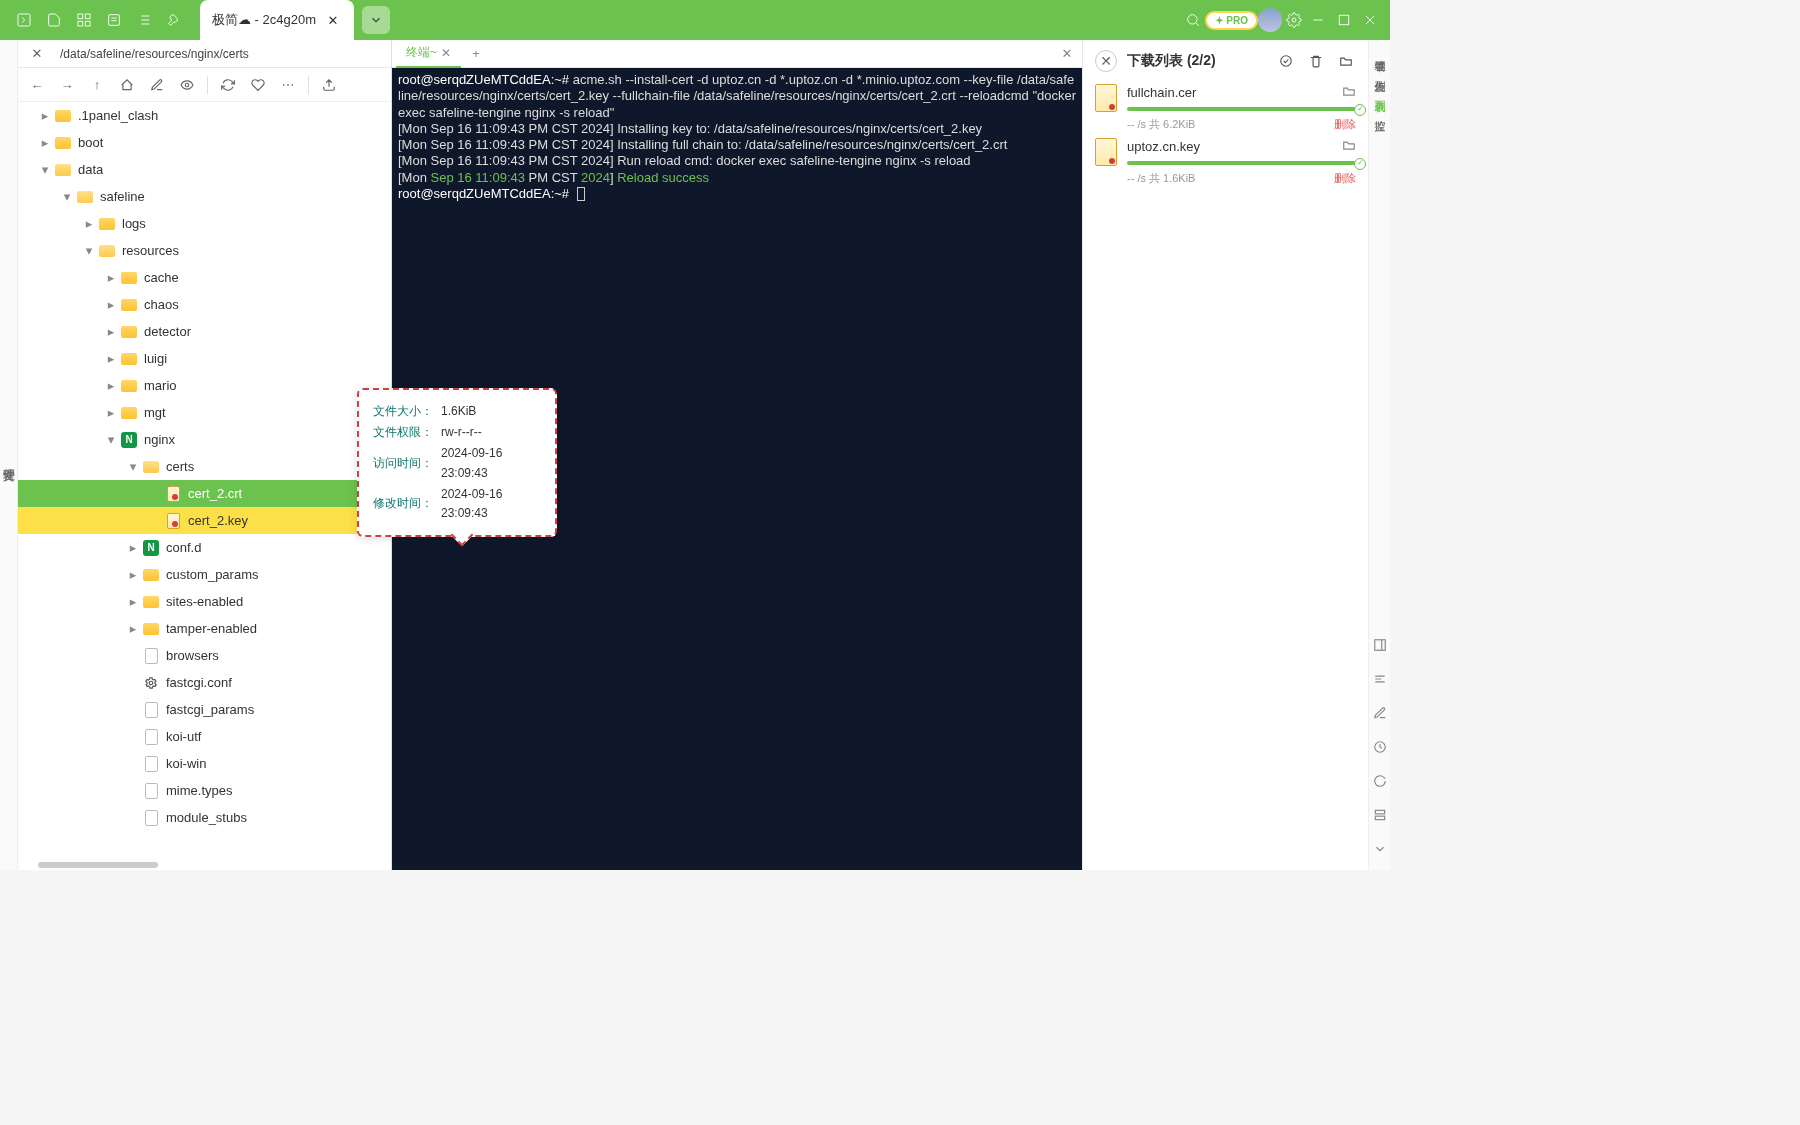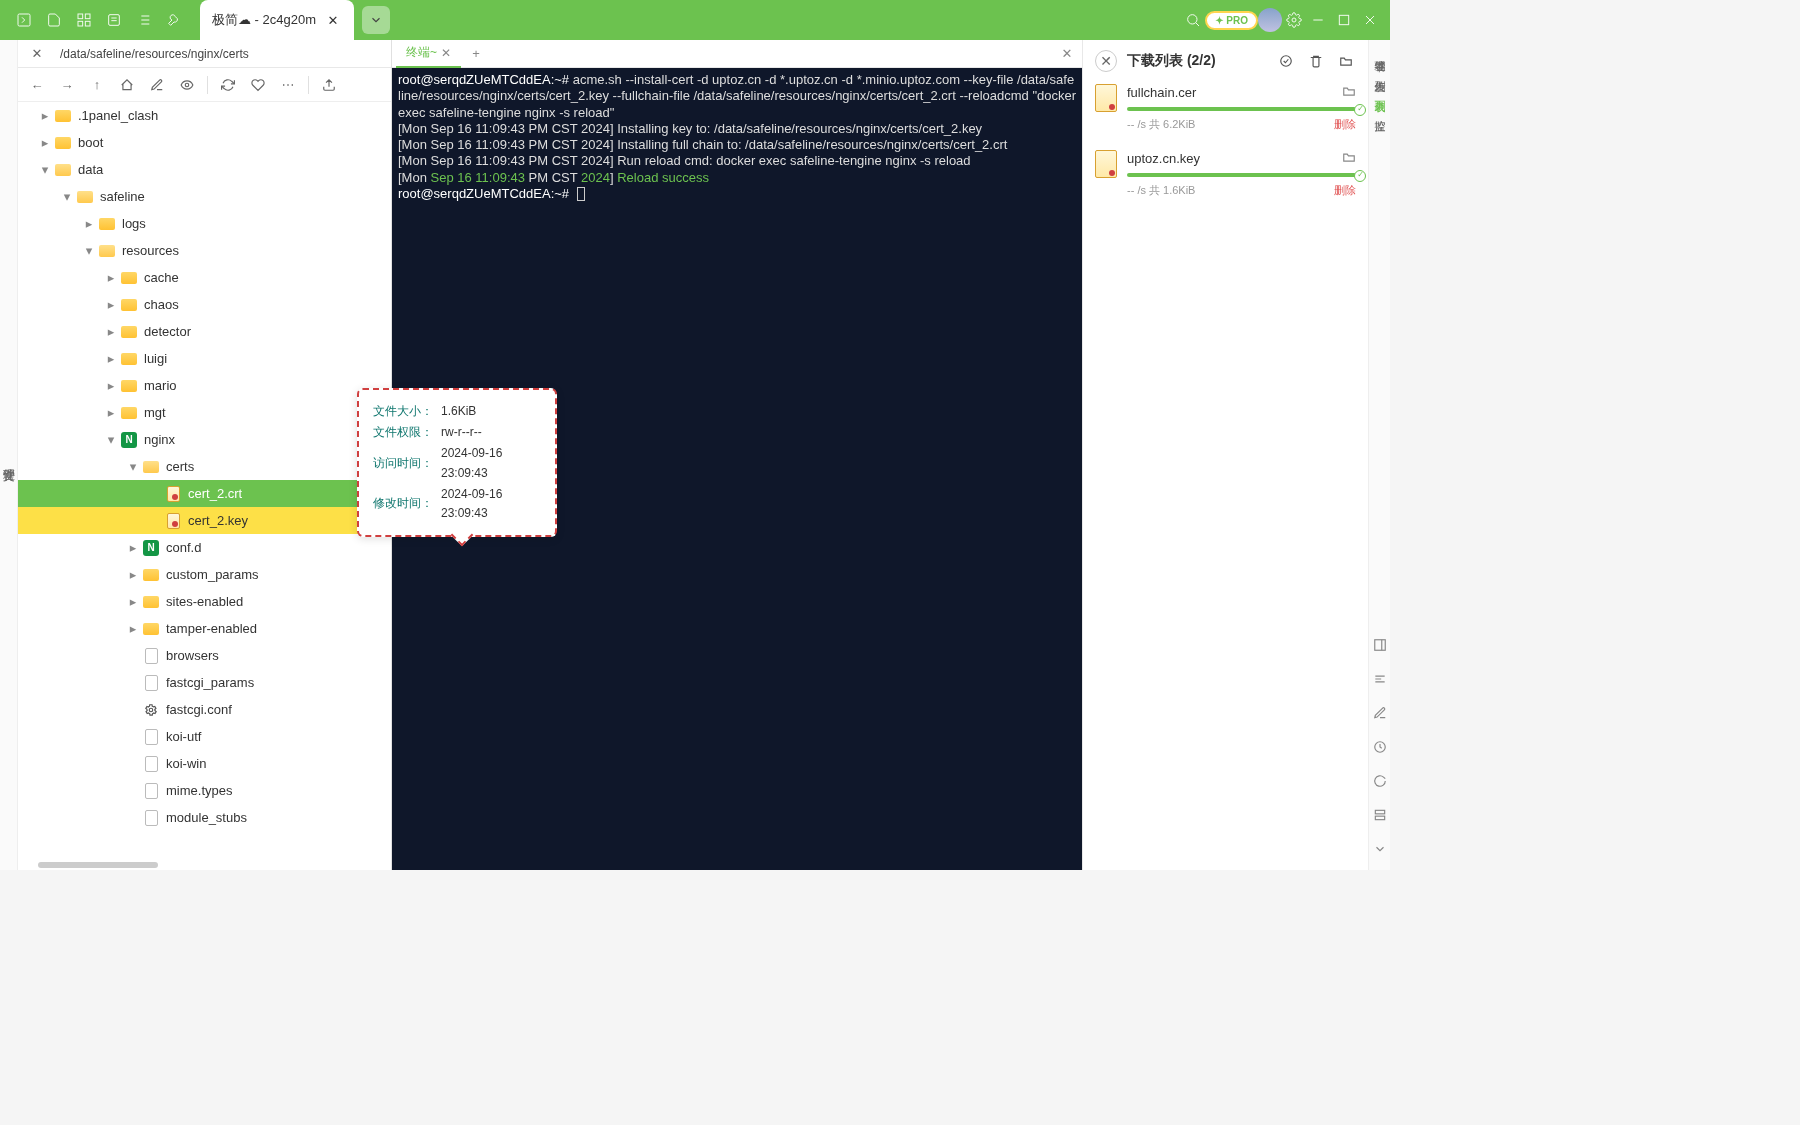--- a/index.html
+++ b/index.html
@@ -391,34 +391,34 @@
           <span class="arrow blank">▸</span>
           <span class="icon">
             <span class="file-icon"></span>
           </span>
           <span>browsers</span>
         </div>
         <div class="tree-row">
           <span class="indent" style="width:108px"></span>
           <span class="arrow blank">▸</span>
           <span class="icon">
-            <span class="file-icon"></span>
-          </span>
-          <span>fastcgi_params</span>
-        </div>
-        <div class="tree-row">
-          <span class="indent" style="width:108px"></span>
-          <span class="arrow blank">▸</span>
-          <span class="icon">
             <svg class="sm gear-icon" viewBox="0 0 24 24" fill="none" stroke="currentColor" stroke-width="2">
               <circle cx="12" cy="12" r="3"></circle>
               <path d="M19 12a7 7 0 01-.1 1.2l2 1.5-2 3.4-2.3-.9a7 7 0 01-2 1.2l-.4 2.5h-4l-.4-2.5a7 7 0 01-2-1.2l-2.3.9-2-3.4 2-1.5A7 7 0 015 12a7 7 0 01.1-1.2l-2-1.5 2-3.4 2.3.9a7 7 0 012-1.2L9.8 3h4l.4 2.5a7 7 0 012 1.2l2.3-.9 2 3.4-2 1.5c.07.4.1.8.1 1.2z"></path>
             </svg>
           </span>
           <span>fastcgi.conf</span>
+        </div>
+        <div class="tree-row">
+          <span class="indent" style="width:108px"></span>
+          <span class="arrow blank">▸</span>
+          <span class="icon">
+            <span class="file-icon"></span>
+          </span>
+          <span>fastcgi_params</span>
         </div>
         <div class="tree-row">
           <span class="indent" style="width:108px"></span>
           <span class="arrow blank">▸</span>
           <span class="icon">
             <span class="file-icon"></span>
           </span>
           <span>koi-utf</span>
         </div>
         <div class="tree-row">
@@ -483,21 +483,21 @@
             <path d="M3 6h18M8 6V4h8v2m-9 0v14a2 2 0 002 2h6a2 2 0 002-2V6"></path>
           </svg>
         </span>
       <span class="dl-icon">
           <svg class="sm" viewBox="0 0 24 24" fill="none" stroke="currentColor" stroke-width="2">
             <path d="M3 7h6l2 3h10v9H3z"></path>
           </svg>
         </span>
     </div>
     <div id="dl-list">
-        <div class="dl-item" style="margin-bottom: 18px;">
+        <div class="dl-item" style="margin-bottom: 6px;">
     <span class="cert-icon"></span>
     <div class="dl-body">
       <div class="dl-name">
               <span>fullchain.cer</span>
               <div class="spacer"></div>
               <span><svg class="sm" viewBox="0 0 24 24" fill="none" stroke="#888" stroke-width="2">
                   <path d="M3 7h6l2 3h10v9H3z"></path>
                 </svg></span>
             </div>
       <div class="dl-progress"></div>

